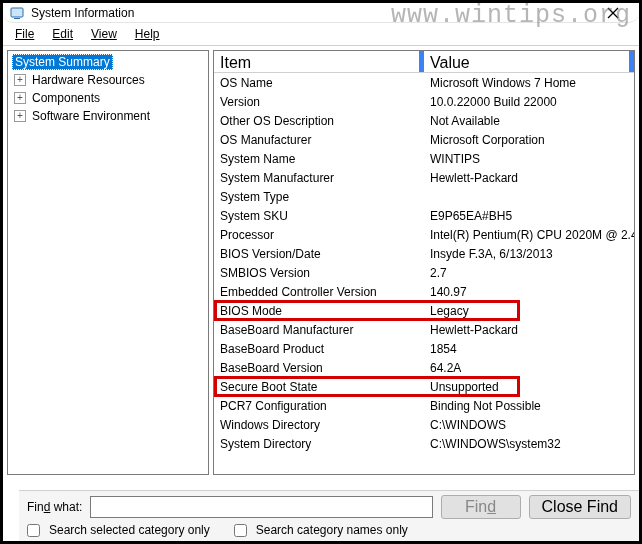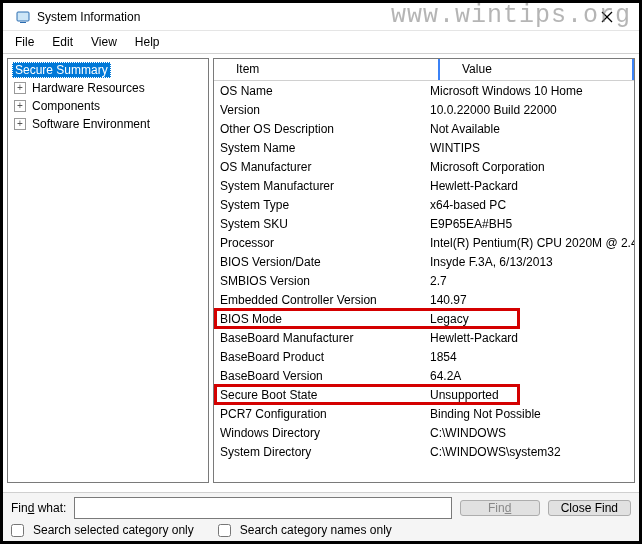--- a/index.html
+++ b/index.html
@@ -1,48 +1,48 @@
 <!DOCTYPE html>
 <html><head>
 <meta charset="utf-8">
 <style>
   * { box-sizing: border-box; }
   html, body { margin:0; padding:0; font-family:"Segoe UI",Tahoma,Arial,sans-serif; font-size:12px; color:#000; background:#fff; }
   .frame { width:642px; height:544px; border:3px solid #000; position:relative; overflow:hidden; }
-  .titlebar { display:flex; align-items:center; height:28px; padding:0 12px; border-bottom:1px solid #e5e5e5; }
+  .titlebar { display:flex; align-items:center; height:20px; padding:0 6px; border-bottom:1px solid #e5e5e5;border-radius:12px; }
   .titlebar .icon { width:16px; height:16px; margin-right:6px; position:relative; }
   .titlebar .icon svg { width:16px; height:16px; }
   .titlebar .title { flex:1; font-size:12px; }
   .titlebar .close { width:40px; height:100%; display:flex; align-items:center; justify-content:center; font-size:12px; color:#000; }
   .menubar { display:flex; gap:2px; padding:2px 4px; height:22px; align-items:center; }
-  .menubar .menu-item { padding:2px 8px; font-size:12px; border-radius:3px; }
+  .menubar .menu-item { padding:2px 8px; font-size:12px; border-radius:3px;text-decoration:underline; }
   .body { display:flex; height:434px; border-top:1px solid #d0d0d0; padding:4px; gap:4px; }
   .pane { border:1px solid #7a7a7a; background:#fff; overflow:hidden; }
   .tree-pane { width:202px; padding:2px 0; overflow-y:auto; }
   .tree-row { display:flex; align-items:center; height:18px; padding-left:4px; white-space:nowrap; }
   .tree-row.root { padding-left:4px; }
   .tree-row.child { padding-left:6px; }
   .tree-row .expander { width:12px; height:12px; border:1px solid #999; font-size:10px; line-height:10px; text-align:center; margin-right:4px; color:#555; display:flex; align-items:center; justify-content:center; background:#fff; }
   .tree-row .label { padding:1px 2px; }
   .tree-row.selected .label { background:#0078d7; color:#fff; border:1px dotted #fff; padding:0 2px; }
   .list-pane { flex:1; display:flex; flex-direction:column; }
   .list-header { display:flex; border-bottom:1px solid #d0d0d0; background:#fff; height:22px; }
-  .list-header .col { padding:3px 6px; font-size:12px; border-right:2px solid #3b82f6;margin-left:16px; }
+  .list-header .col { padding:3px 6px; font-size:16px; border-right:5px solid #3b82f6; }
   .col-item { width:210px; flex:0 0 210px; }
   .col-value { flex:1; }
   .list-body { flex:1; overflow-y:scroll; }
   .list-row { display:flex; height:19px; align-items:center; white-space:nowrap; position:relative; }
   .list-row .cell { padding:1px 6px; overflow:hidden; text-overflow:clip; }
   .highlight { position:absolute; border:3px solid #d40000; pointer-events:none; }
-  .footer { position:absolute; left:0; right:0; bottom:0; padding:4px 8px 2px 8px; background:#f5f5f5; border-top:1px solid #d0d0d0; }
+  .footer { position:absolute; left:16px; right:0; bottom:0; padding:4px 8px 2px 8px; background:#f5f5f5; border-top:1px solid #d0d0d0; }
   .find-row { display:flex; align-items:center; gap:8px; margin-bottom:2px; }
   .find-label { text-decoration:underline; text-decoration-color:transparent; }
   .find-label .ul { text-decoration:underline; }
   .find-input { flex:1; height:22px; border:1px solid #7a7a7a; padding:2px 4px; font-family:inherit; font-size:12px; }
-  .btn { min-width:80px; height:16px; border:1px solid #adadad; background:#e1e1e1; font-family:inherit; font-size:12px; padding:0 12px; border-radius:3px; }
+  .btn { min-width:80px; height:24px; border:1px solid #adadad; background:#e1e1e1; font-family:inherit; font-size:16px; padding:0 12px; border-radius:3px; }
   .btn.disabled { color:#888; }
   .check-row { display:flex; align-items:center; gap:24px; height:18px; overflow:hidden; }
   .checkbox { display:flex; align-items:center; gap:9px; }
   .checkbox input { width:13px; height:13px; margin:0; }
   .watermark { position:absolute; top:-2px; right:8px; font-family:Liberation Mono, monospace; font-size:25px; color:rgba(120,120,120,0.55); letter-spacing:1px; pointer-events:none; }
   ::-webkit-scrollbar { width:16px; }
   ::-webkit-scrollbar-track { background:#f0f0f0; }
   ::-webkit-scrollbar-thumb { background:#c2c2c2; border:1px solid #a0a0a0; }
 </style>
 </head>
@@ -71,21 +71,21 @@
   <div class="menubar">
     <div class="menu-item">File</div>
     <div class="menu-item">Edit</div>
     <div class="menu-item">View</div>
     <div class="menu-item">Help</div>
   </div>
 
   <div class="body">
     <div class="pane tree-pane">
       <div class="tree-row root selected">
-        <span class="label">Secure Summary</span>
+        <span class="label">System Summary</span>
       </div>
       <div class="tree-row child">
         <span class="expander">+</span>
         <span class="label">Hardware Resources</span>
       </div>
       <div class="tree-row child">
         <span class="expander">+</span>
         <span class="label">Components</span>
       </div>
       <div class="tree-row child">
@@ -95,45 +95,44 @@
     </div>
 
     <div class="pane list-pane">
       <div class="list-header">
         <div class="col col-item">Item</div>
         <div class="col col-value">Value</div>
       </div>
       <div class="list-body" id="list-body">
           <div class="list-row">
             <div class="cell col-item">OS Name</div>
-            <div class="cell col-value">Microsoft Windows 10 Home</div>
+            <div class="cell col-value">Microsoft Windows 7 Home</div>
           </div>
           <div class="list-row">
             <div class="cell col-item">Version</div>
             <div class="cell col-value">10.0.22000 Build 22000</div>
           </div>
           <div class="list-row">
             <div class="cell col-item">Other OS Description</div>
             <div class="cell col-value">Not Available</div>
           </div>
           <div class="list-row">
+            <div class="cell col-item">OS Manufacturer</div>
+            <div class="cell col-value">Microsoft Corporation</div>
+          </div>
+          <div class="list-row">
             <div class="cell col-item">System Name</div>
             <div class="cell col-value">WINTIPS</div>
           </div>
           <div class="list-row">
-            <div class="cell col-item">OS Manufacturer</div>
-            <div class="cell col-value">Microsoft Corporation</div>
-          </div>
-          <div class="list-row">
             <div class="cell col-item">System Manufacturer</div>
             <div class="cell col-value">Hewlett-Packard</div>
           </div>
           <div class="list-row">
             <div class="cell col-item">System Type</div>
-            <div class="cell col-value">x64-based PC</div>
           </div>
           <div class="list-row">
             <div class="cell col-item">System SKU</div>
             <div class="cell col-value">E9P65EA#BH5</div>
           </div>
           <div class="list-row">
             <div class="cell col-item">Processor</div>
             <div class="cell col-value">Intel(R) Pentium(R) CPU 2020M @ 2.40GHz,</div>
           </div>
           <div class="list-row">

